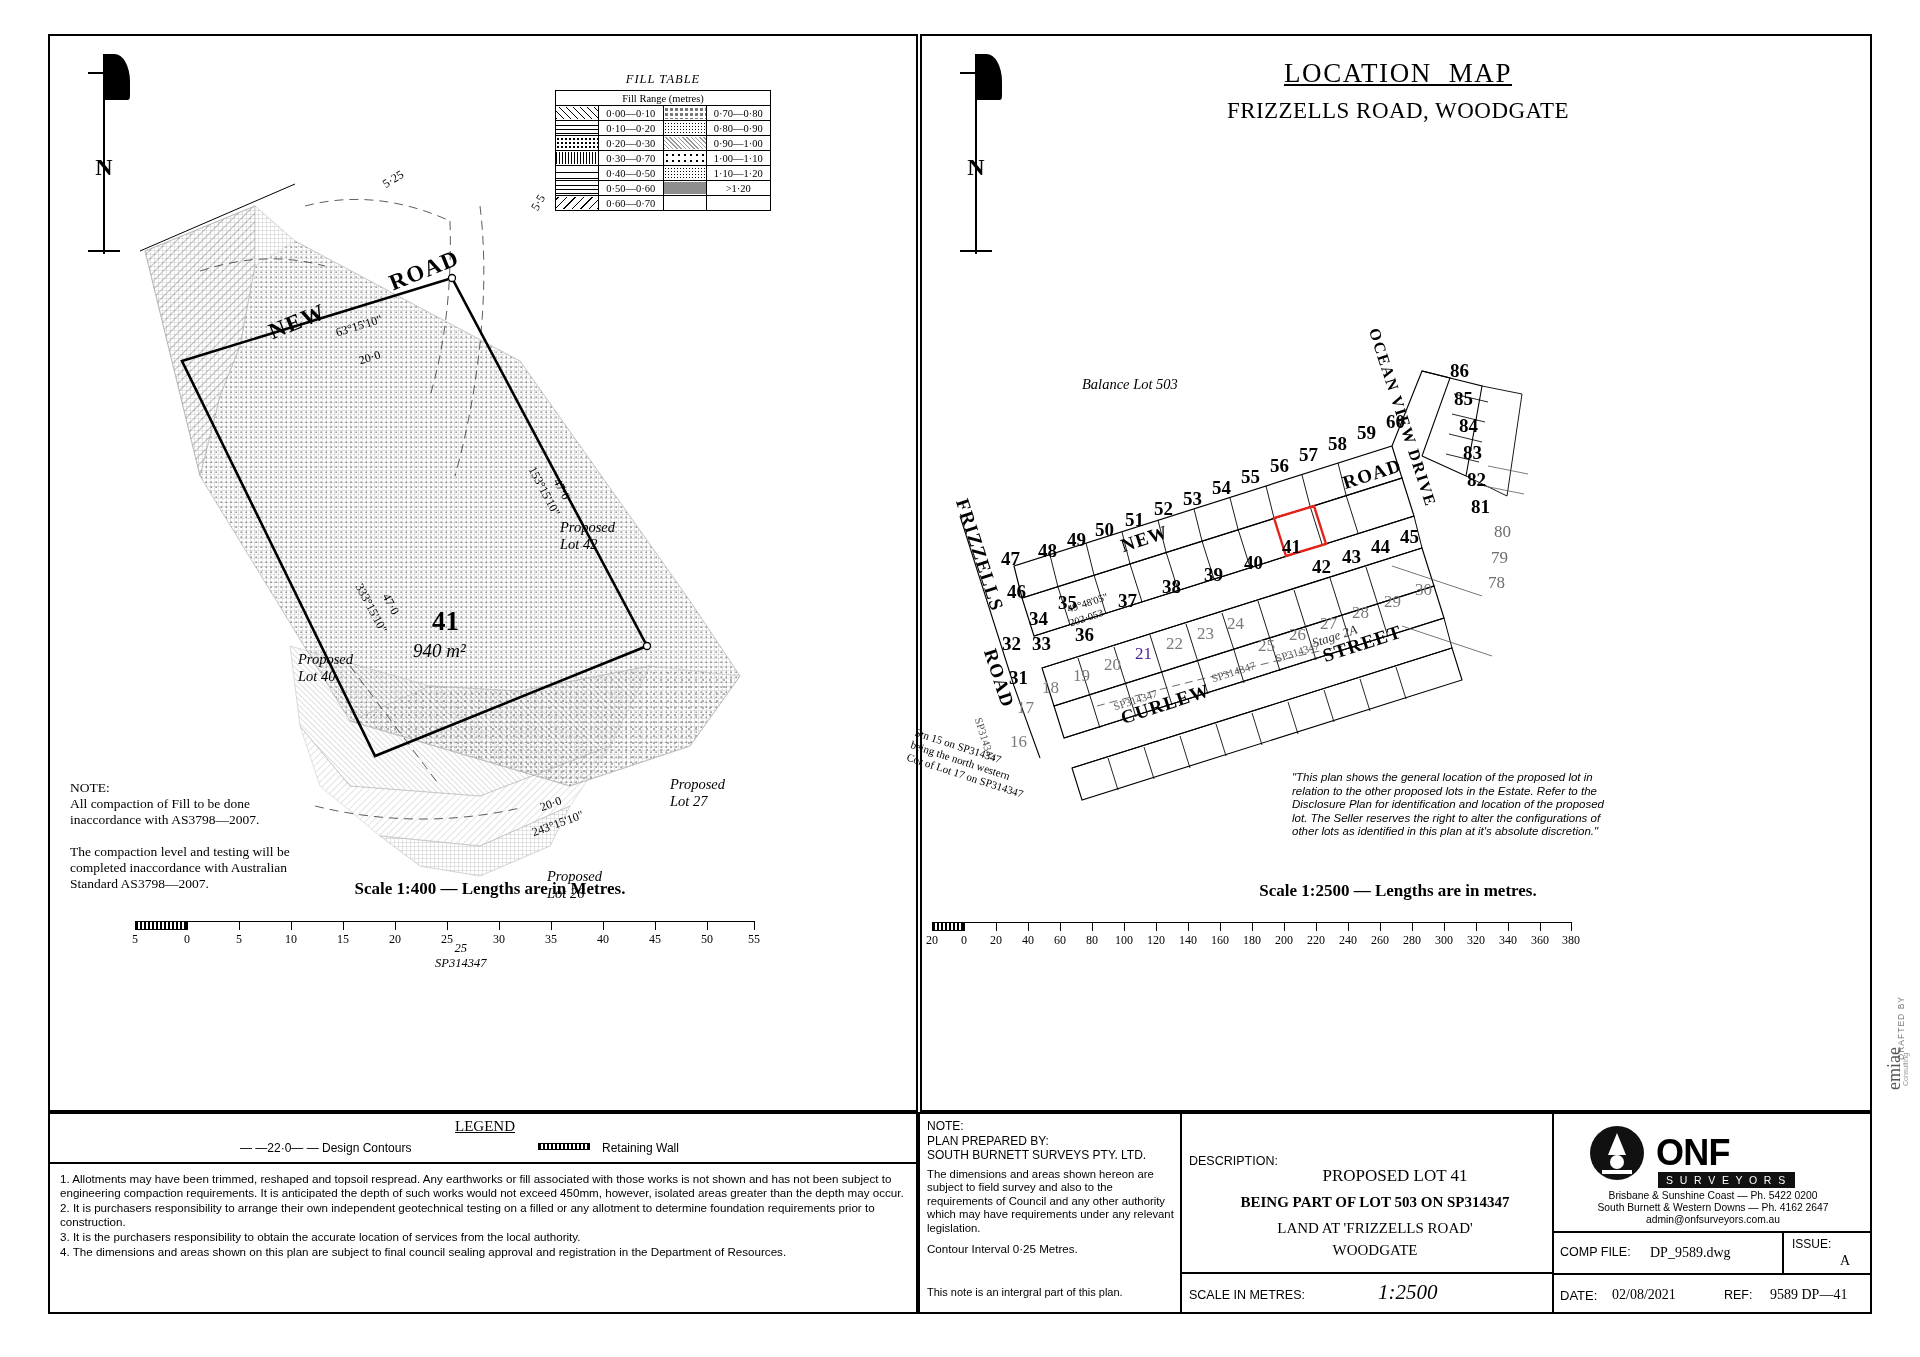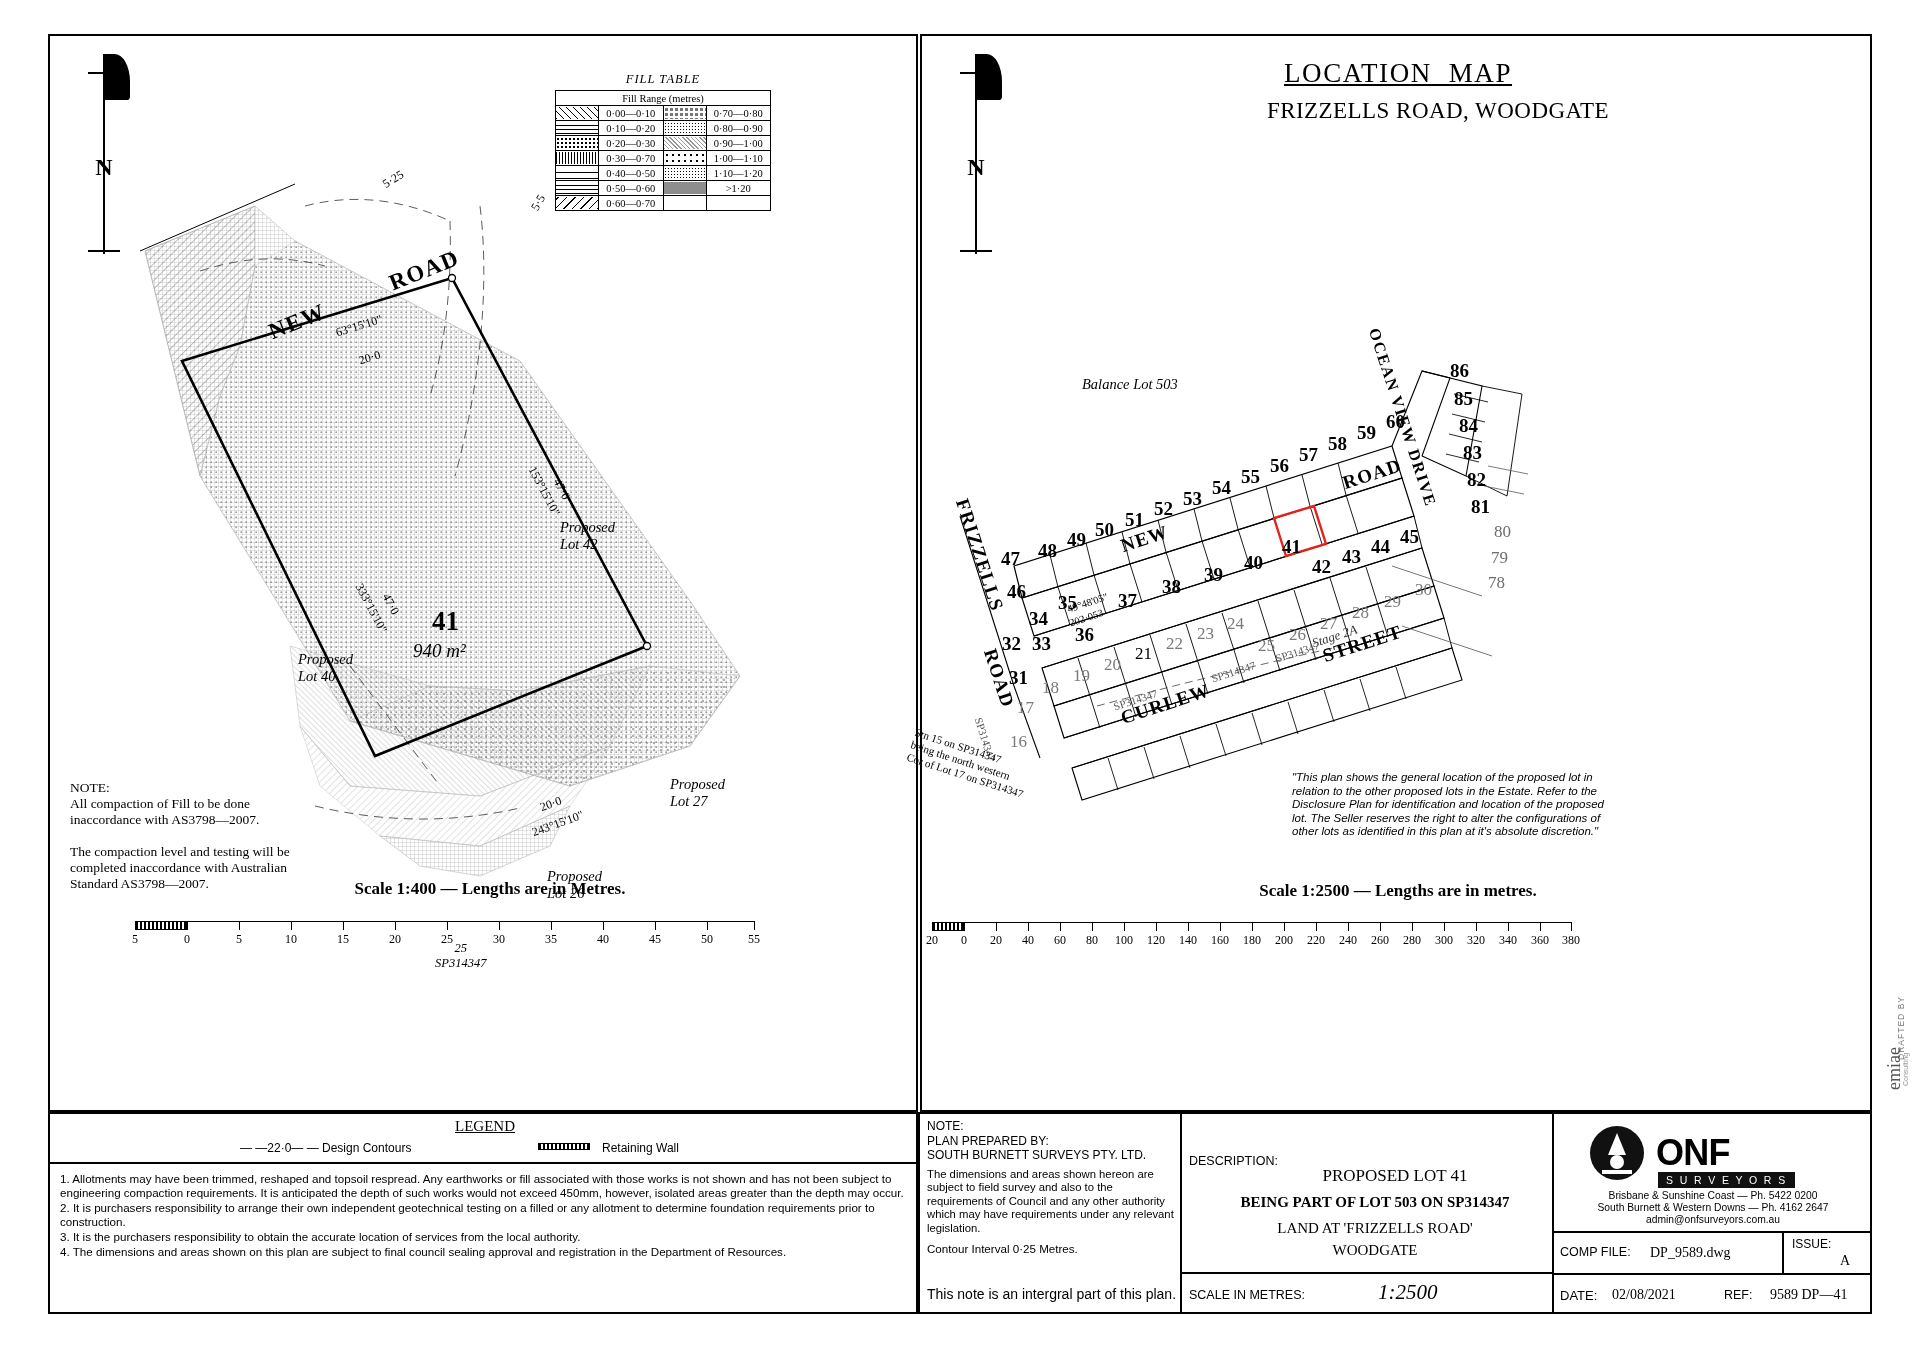--- a/index.html
+++ b/index.html
@@ -276,21 +276,21 @@
 
     <div class="north" style="left:32px;top:18px;">
       <div class="stem"></div>
         <div class="bar1"></div>
         <div class="bar2"></div>
         <div class="flag"></div>
       <div class="nlabel">N</div>
     </div>
 
     <div class="txt c underline" style="left:0;top:22px;width:952px;font-size:27px;letter-spacing:.06em;font-family:'Liberation Serif',serif;">LOCATION  MAP</div>
-    <div class="txt c" style="left:0;top:62px;width:952px;font-size:23px;letter-spacing:.02em;font-family:'Liberation Serif',serif;margin-left:40px;">FRIZZELLS ROAD, WOODGATE</div>
+    <div class="txt c" style="left:0;top:62px;width:952px;font-size:23px;letter-spacing:.02em;font-family:'Liberation Serif',serif;">FRIZZELLS ROAD, WOODGATE</div>
 
     <svg width="952" height="620" style="position:absolute;left:0;top:230px;">
       <g stroke="#000" fill="none" stroke-width="1.1">
 
         <path d="M38,250 L92,420 L118,492"></path>
 
         <path d="M92,300 L470,180 L480,212 L100,332 Z" stroke-width="1.2"></path>
         <path d="M100,332 L480,212 L492,250 L112,370 Z" stroke-width="1.2"></path>
 
         <path d="M112,370 L492,250 L500,282 L120,402" stroke-width="1.0" stroke-dasharray="0"></path>
@@ -431,21 +431,21 @@
 
     <div class="lotlite" style="left:493px;top:544px;font-size:17px;color:#7a7a7a;">30</div>
     <div class="lotlite" style="left:462px;top:556px;font-size:17px;color:#7a7a7a;">29</div>
     <div class="lotlite" style="left:430px;top:567px;font-size:17px;color:#7a7a7a;">28</div>
     <div class="lotlite" style="left:398px;top:578px;font-size:17px;color:#7a7a7a;">27</div>
     <div class="lotlite" style="left:367px;top:589px;font-size:17px;color:#7a7a7a;">26</div>
     <div class="lotlite" style="left:336px;top:600px;font-size:17px;color:#7a7a7a;">25</div>
     <div class="lotlite" style="left:305px;top:578px;font-size:17px;color:#7a7a7a;">24</div>
     <div class="lotlite" style="left:275px;top:588px;font-size:17px;color:#7a7a7a;">23</div>
     <div class="lotlite" style="left:244px;top:598px;font-size:17px;color:#7a7a7a;">22</div>
-    <div class="lotlite" style="left:213px;top:608px;font-size:17px;color:#000000;">21</div>
+    <div class="lotlite" style="left:213px;top:608px;font-size:17px;color:#4c1d95;">21</div>
     <div class="lotlite" style="left:182px;top:619px;font-size:17px;color:#7a7a7a;">20</div>
     <div class="lotlite" style="left:151px;top:630px;font-size:17px;color:#7a7a7a;">19</div>
     <div class="lotlite" style="left:120px;top:642px;font-size:17px;color:#7a7a7a;">18</div>
     <div class="lotlite" style="left:95px;top:662px;font-size:17px;color:#7a7a7a;">17</div>
     <div class="lotlite" style="left:88px;top:696px;font-size:17px;color:#7a7a7a;">16</div>
 
     <div class="lotnum" style="left:80px;top:597px;font-size:19px;">32</div>
     <div class="lotnum" style="left:110px;top:597px;font-size:19px;">33</div>
     <div class="lotnum" style="left:87px;top:631px;font-size:19px;">31</div>
     <div class="lotnum" style="left:107px;top:572px;font-size:19px;">34</div>
@@ -537,21 +537,21 @@
       <div style="margin-top:1px;">4. The dimensions and areas shown on this plan are subject to final council sealing approval and registration in the Department of Resources.</div>
     </div>
   </div>
 
   <div id="prepbox">
     <div class="txt" style="left:7px;top:5px;font-size:12px;font-family:'Liberation Sans',sans-serif;">NOTE:</div>
     <div class="txt" style="left:7px;top:20px;font-size:12px;font-family:'Liberation Sans',sans-serif;">PLAN PREPARED BY:</div>
     <div class="txt" style="left:7px;top:34px;font-size:12px;font-family:'Liberation Sans',sans-serif;">SOUTH BURNETT SURVEYS PTY. LTD.</div>
     <div style="position:absolute;left:7px;top:54px;width:248px;font-size:11.3px;line-height:13.4px;font-family:'Liberation Sans',sans-serif;">The dimensions and areas shown hereon are subject to field survey and also to the requirements of Council and any other authority which may have requirements under any relevant legislation.</div>
     <div class="txt" style="left:7px;top:128px;font-size:11.6px;font-family:'Liberation Sans',sans-serif;">Contour Interval 0·25 Metres.</div>
-    <div class="txt" style="left:7px;top:172px;font-size:14px;font-family:'Liberation Sans',sans-serif;">This note is an intergral part of this plan.</div>
+    <div class="txt" style="left:7px;top:172px;font-size:11px;font-family:'Liberation Sans',sans-serif;">This note is an intergral part of this plan.</div>
   </div>
 
   <div id="discbox">
     <div class="txt" style="left:7px;top:40px;font-size:12.5px;font-family:'Liberation Sans',sans-serif;">DESCRIPTION:</div>
     <div class="txt c" style="left:60px;top:52px;width:306px;font-size:17px;font-family:'Liberation Serif',serif;">PROPOSED LOT 41</div>
     <div class="txt c bold" style="left:20px;top:80px;width:346px;font-size:15px;font-family:'Liberation Serif',serif;">BEING PART OF LOT 503 ON SP314347</div>
     <div class="txt c" style="left:20px;top:106px;width:346px;font-size:15px;font-family:'Liberation Serif',serif;">LAND AT 'FRIZZELLS ROAD'</div>
     <div class="txt c" style="left:20px;top:128px;width:346px;font-size:15px;font-family:'Liberation Serif',serif;">WOODGATE</div>
     <div style="position:absolute;left:0;top:158px;width:100%;height:44px;border-top:2px solid #000;box-sizing:border-box;">
       <div class="txt" style="left:7px;top:14px;font-size:12.5px;font-family:'Liberation Sans',sans-serif;">SCALE IN METRES:</div>

